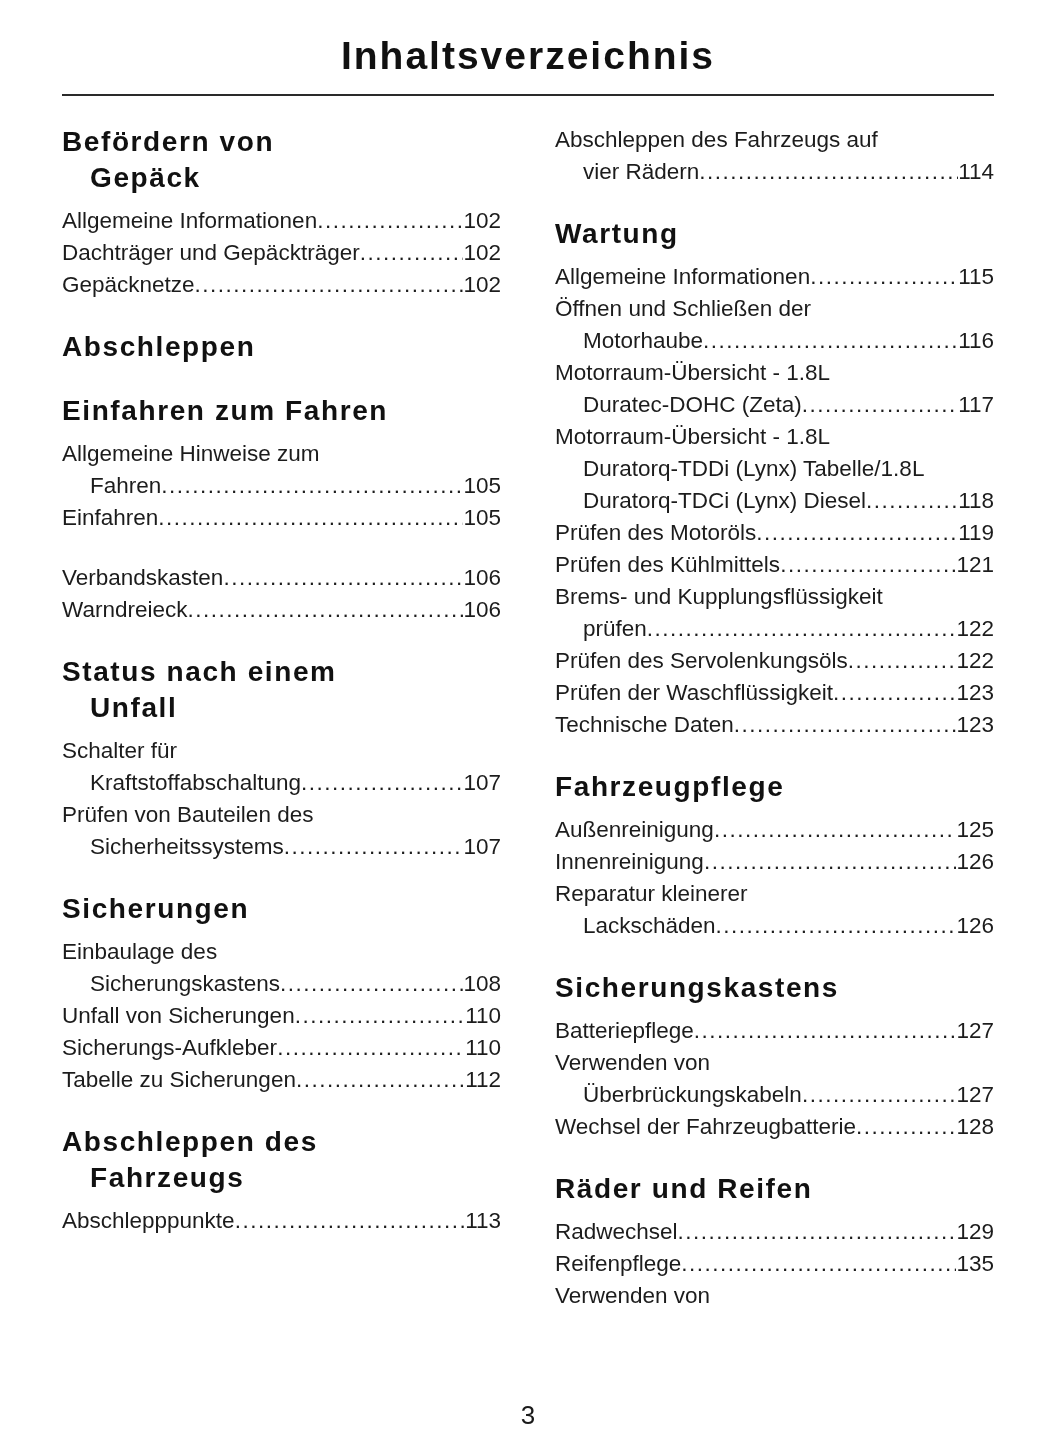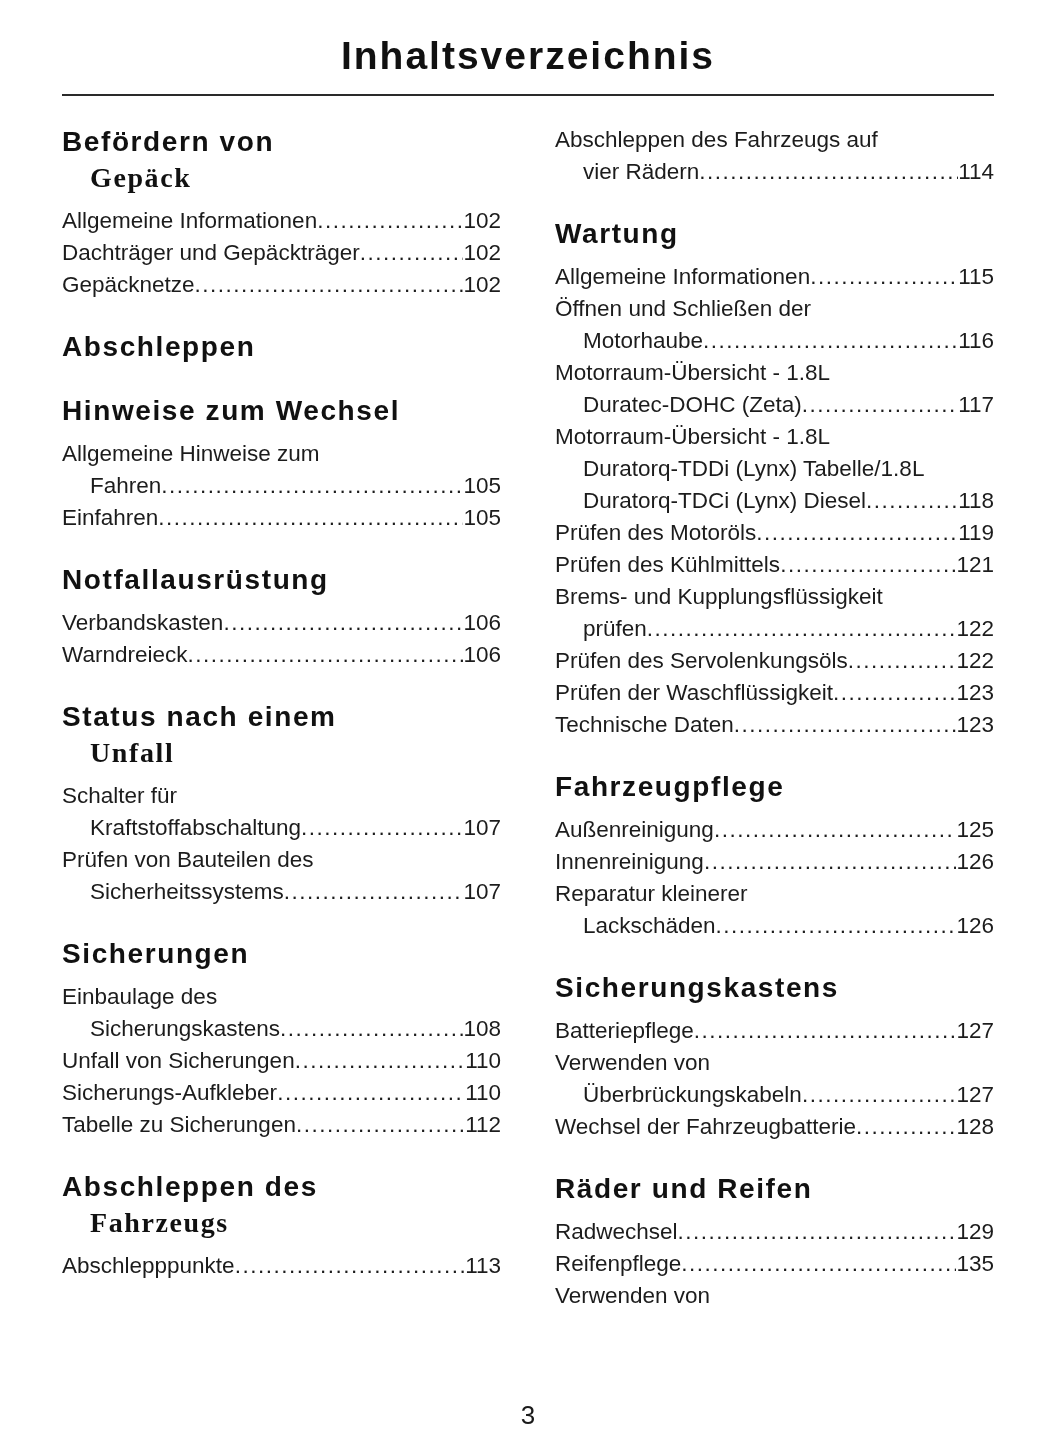--- a/index.html
+++ b/index.html
@@ -42,21 +42,21 @@
   .column { flex: 1 1 0; min-width: 0; }
   .toc-section { margin-bottom: 28px; }
   .section-heading {
     font-size: 28px;
     font-weight: bold;
     letter-spacing: 1.6px;
     line-height: 36px;
     color: #111;
     margin-bottom: 9px;
   }
-  .heading-line.indent { padding-left: 28px; font-family: Liberation Serif, serif; }
+  .heading-line.indent { padding-left: 28px; }
   .toc-entry { }
   .toc-line {
     display: flex;
     align-items: flex-start;
     font-size: 22.5px;
     line-height: 32px;
     color: #1c1c1c;
   }
   .toc-line.indent { padding-left: 28px; }
   .toc-text { white-space: nowrap; }
@@ -118,44 +118,41 @@
             </div>
           </div>
         </section>
         <section class="toc-section">
           <h2 class="section-heading">
             <div class="heading-line">Abschleppen</div>
           </h2>
         </section>
         <section class="toc-section">
           <h2 class="section-heading">
-            <div class="heading-line">Hinweise zum Wechsel</div>
+            <div class="heading-line">Einfahren zum Fahren</div>
           </h2>
           <div class="toc-entry">
             <div class="toc-line">
               <span class="toc-text">Allgemeine Hinweise zum</span>
             </div>
             <div class="toc-line indent">
               <span class="toc-text">Fahren</span>
               <span class="dots"></span>
               <span class="page-num">105</span>
             </div>
           </div>
           <div class="toc-entry">
             <div class="toc-line">
               <span class="toc-text">Einfahren</span>
               <span class="dots"></span>
               <span class="page-num">105</span>
             </div>
           </div>
         </section>
         <section class="toc-section">
-          <h2 class="section-heading">
-            <div class="heading-line">Notfallausrüstung</div>
-          </h2>
           <div class="toc-entry">
             <div class="toc-line">
               <span class="toc-text">Verbandskasten</span>
               <span class="dots"></span>
               <span class="page-num">106</span>
             </div>
           </div>
           <div class="toc-entry">
             <div class="toc-line">
               <span class="toc-text">Warndreieck</span>

